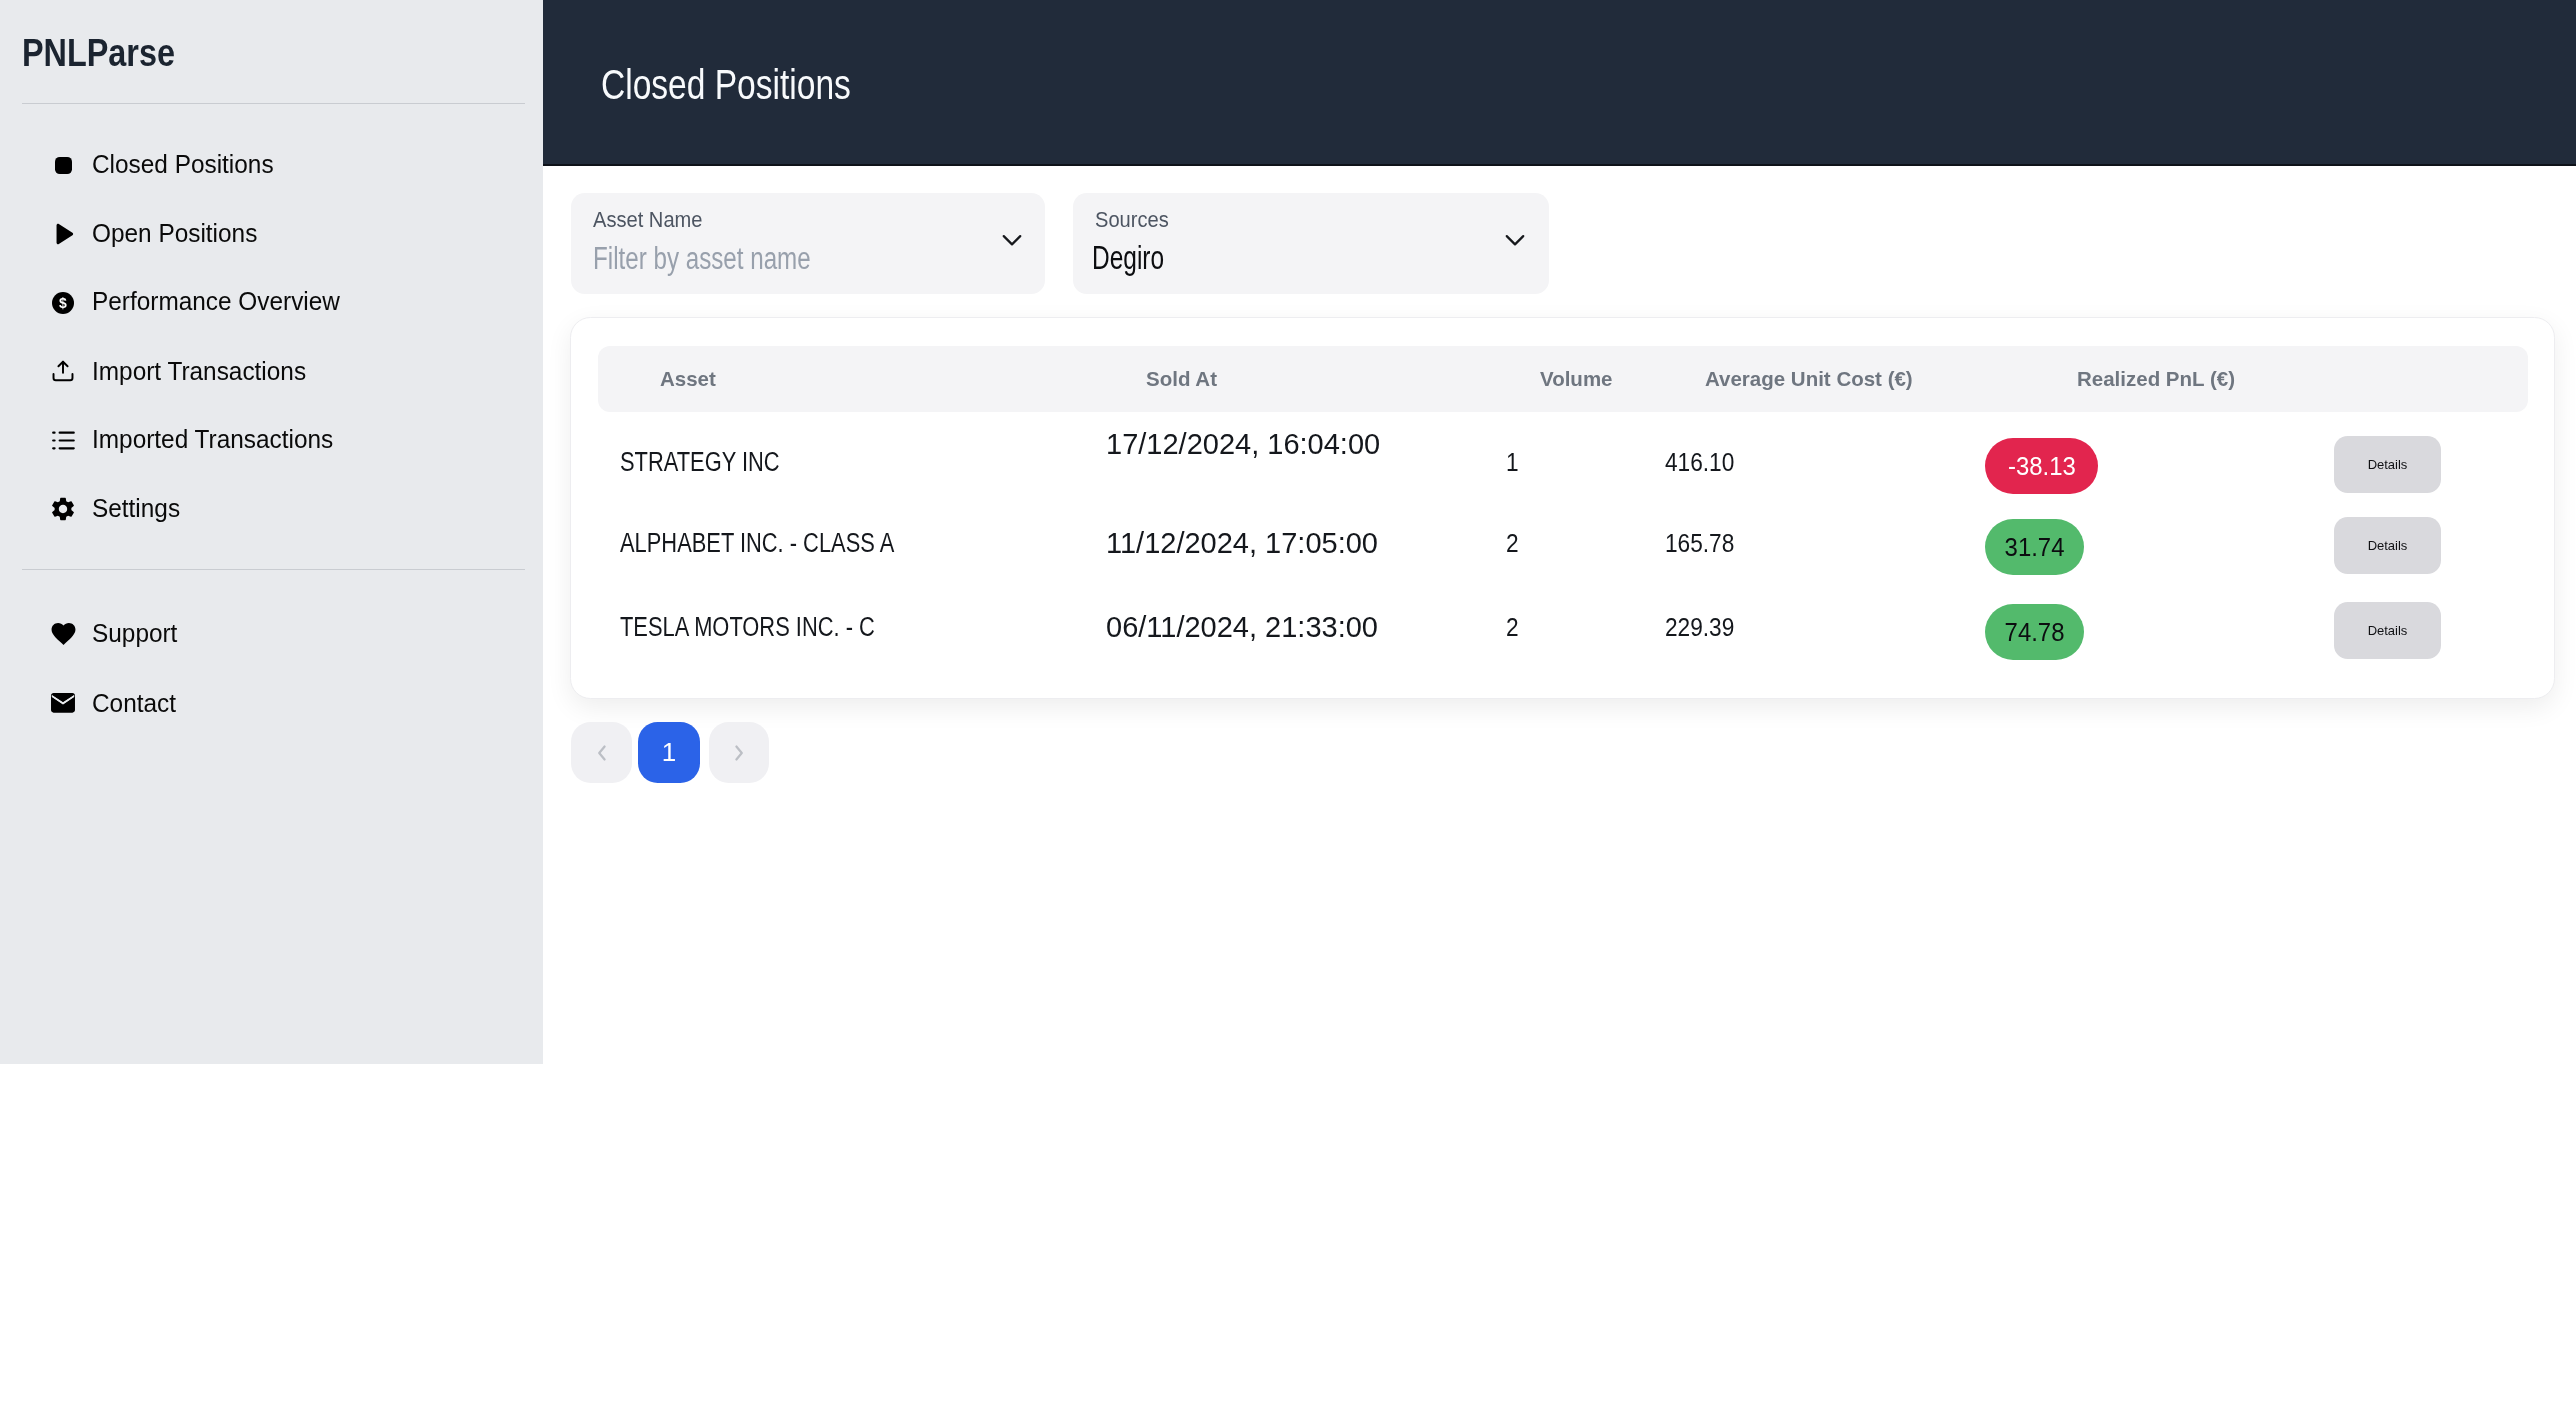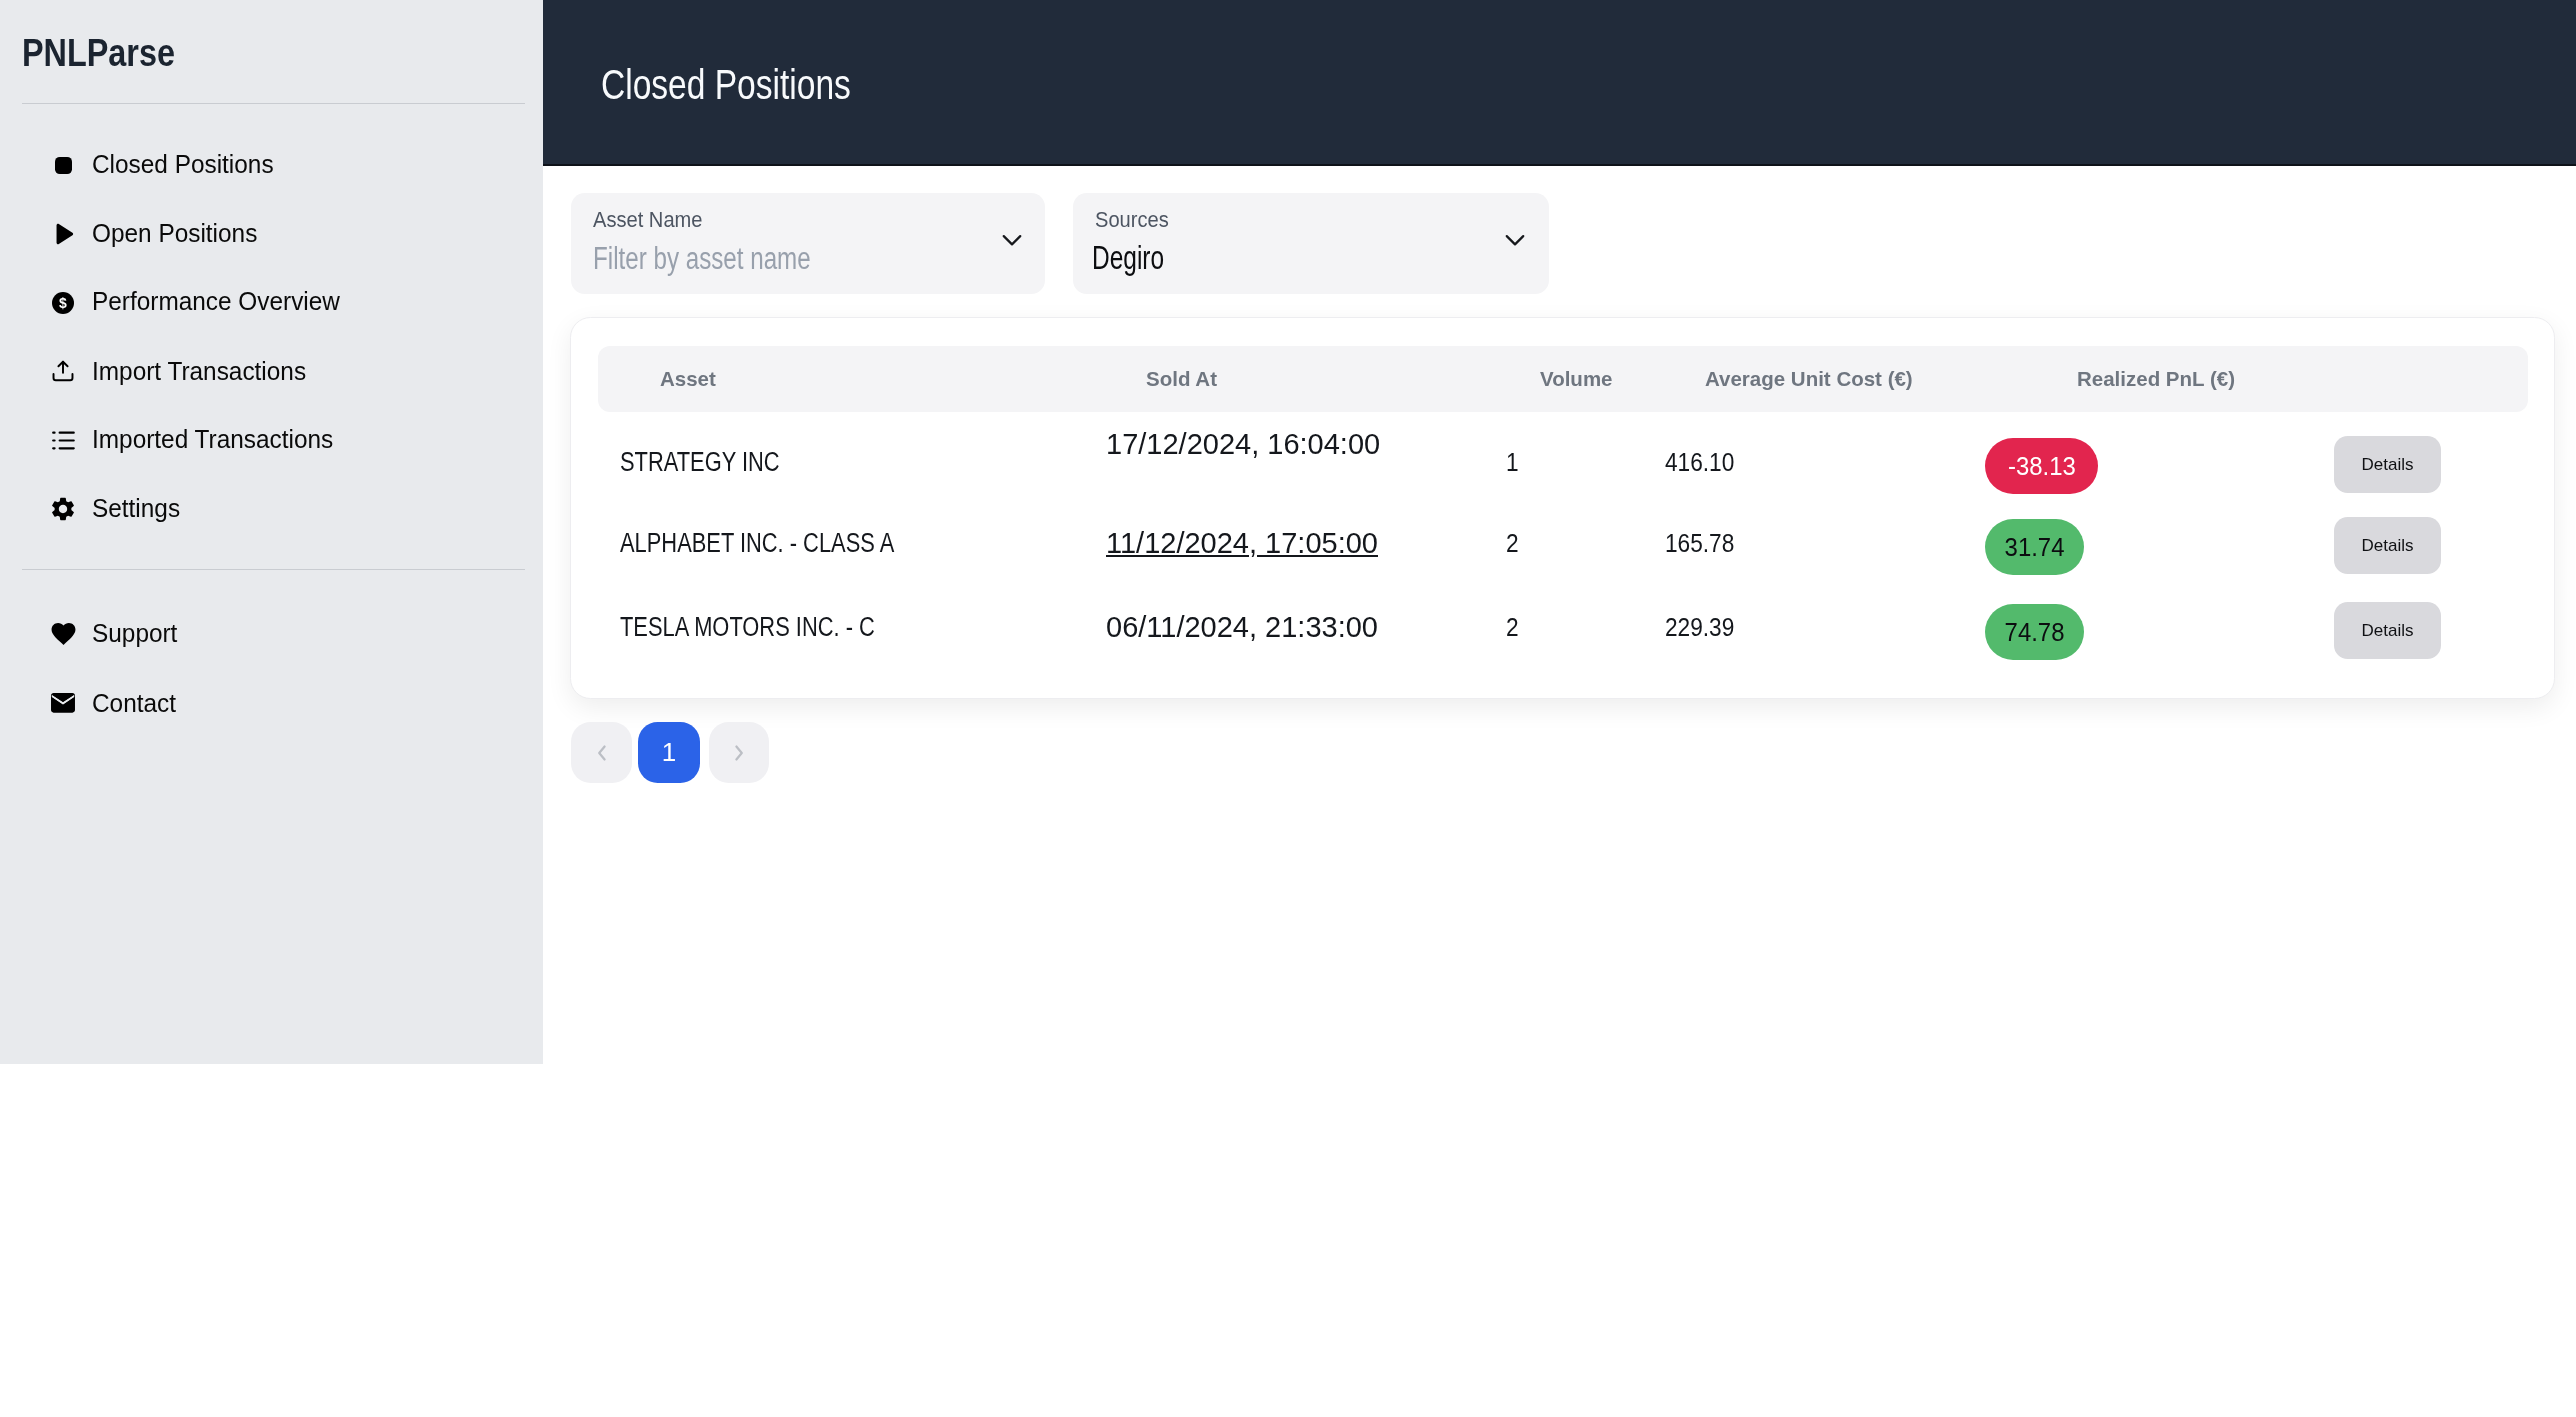--- a/index.html
+++ b/index.html
@@ -28,21 +28,21 @@
   .hlabel { position:absolute; font-size:20.5px; font-weight:700; color:#6f7680; line-height:1;margin-left:40px; }
   .cell { position:absolute; line-height:1; color:#14171c; white-space:nowrap; }
   .caps { font-size:27px; transform:scaleX(0.81); transform-origin:left top; }
   .date { font-size:29px; }
   .num { font-size:26.5px; transform:scaleX(0.855); transform-origin:left top; }
 
   .pill { position:absolute; left:1985px; height:56px; border-radius:28px; display:flex; align-items:center; justify-content:center; font-size:26px; line-height:1; }
   .pill span { display:inline-block; transform:scaleX(0.92); }
   .pill.red { background:#e2254e; width:113px; color:#fff; }
   .pill.green { background:#53ba6c; width:99px; color:#0c0d10; }
-  .dbtn { position:absolute; left:2334px; width:107px; height:57px; border-radius:13.7px; background:#d9d9dd; display:flex; align-items:center; justify-content:center; font-size:17px; color:#101114; line-height:1; }
+  .dbtn { position:absolute; left:2334px; width:107px; height:57px; border-radius:13.7px; background:#d9d9dd; display:flex; align-items:center; justify-content:center; font-size:13px; color:#101114; line-height:1; }
 
   
   .pbtn { position:absolute; top:722px; height:61px; border-radius:19.7px; background:#f0f0f3; display:flex; align-items:center; justify-content:center; }
   #pactive { left:638px; width:62px; background:#2b63e8; color:#fff; font-size:26px; }
 
   
   #bgrad { left:543px; top:1322px; width:2033px; height:95px; background:linear-gradient(to bottom, rgba(239,240,243,0) 0%, rgba(239,240,243,0.85) 80%, #eff0f3 100%); }
 </style>
 </head>
 <body>
@@ -130,21 +130,21 @@
   <div class="cell caps" style="left:620px; top:449px;">STRATEGY INC</div>
   <div class="cell date" style="left:1106px; top:430px;">17/12/2024, 16:04:00</div>
   <div class="cell num" style="left:1506px; top:449px;">1</div>
   <div class="cell num" style="left:1665px; top:449px;">416.10</div>
   <div class="pill red" style="top:438px;">
       <span>-38.13</span>
     </div>
   <div class="dbtn" style="top:436px;">Details</div>
 
   <div class="cell caps" style="left:620px; top:530px;">ALPHABET INC. - CLASS A</div>
-  <div class="cell date" style="left:1106px; top:529px;text-decoration:underline;">11/12/2024, 17:05:00</div>
+  <div class="cell date" style="left:1106px; top:529px;">11/12/2024, 17:05:00</div>
   <div class="cell num" style="left:1506px; top:530px;">2</div>
   <div class="cell num" style="left:1665px; top:530px;">165.78</div>
   <div class="pill green" style="top:519px;">
       <span>31.74</span>
     </div>
   <div class="dbtn" style="top:517px;">Details</div>
 
   <div class="cell caps" style="left:620px; top:614px;">TESLA MOTORS INC. - C</div>
   <div class="cell date" style="left:1106px; top:613px;">06/11/2024, 21:33:00</div>
   <div class="cell num" style="left:1506px; top:614px;">2</div>

